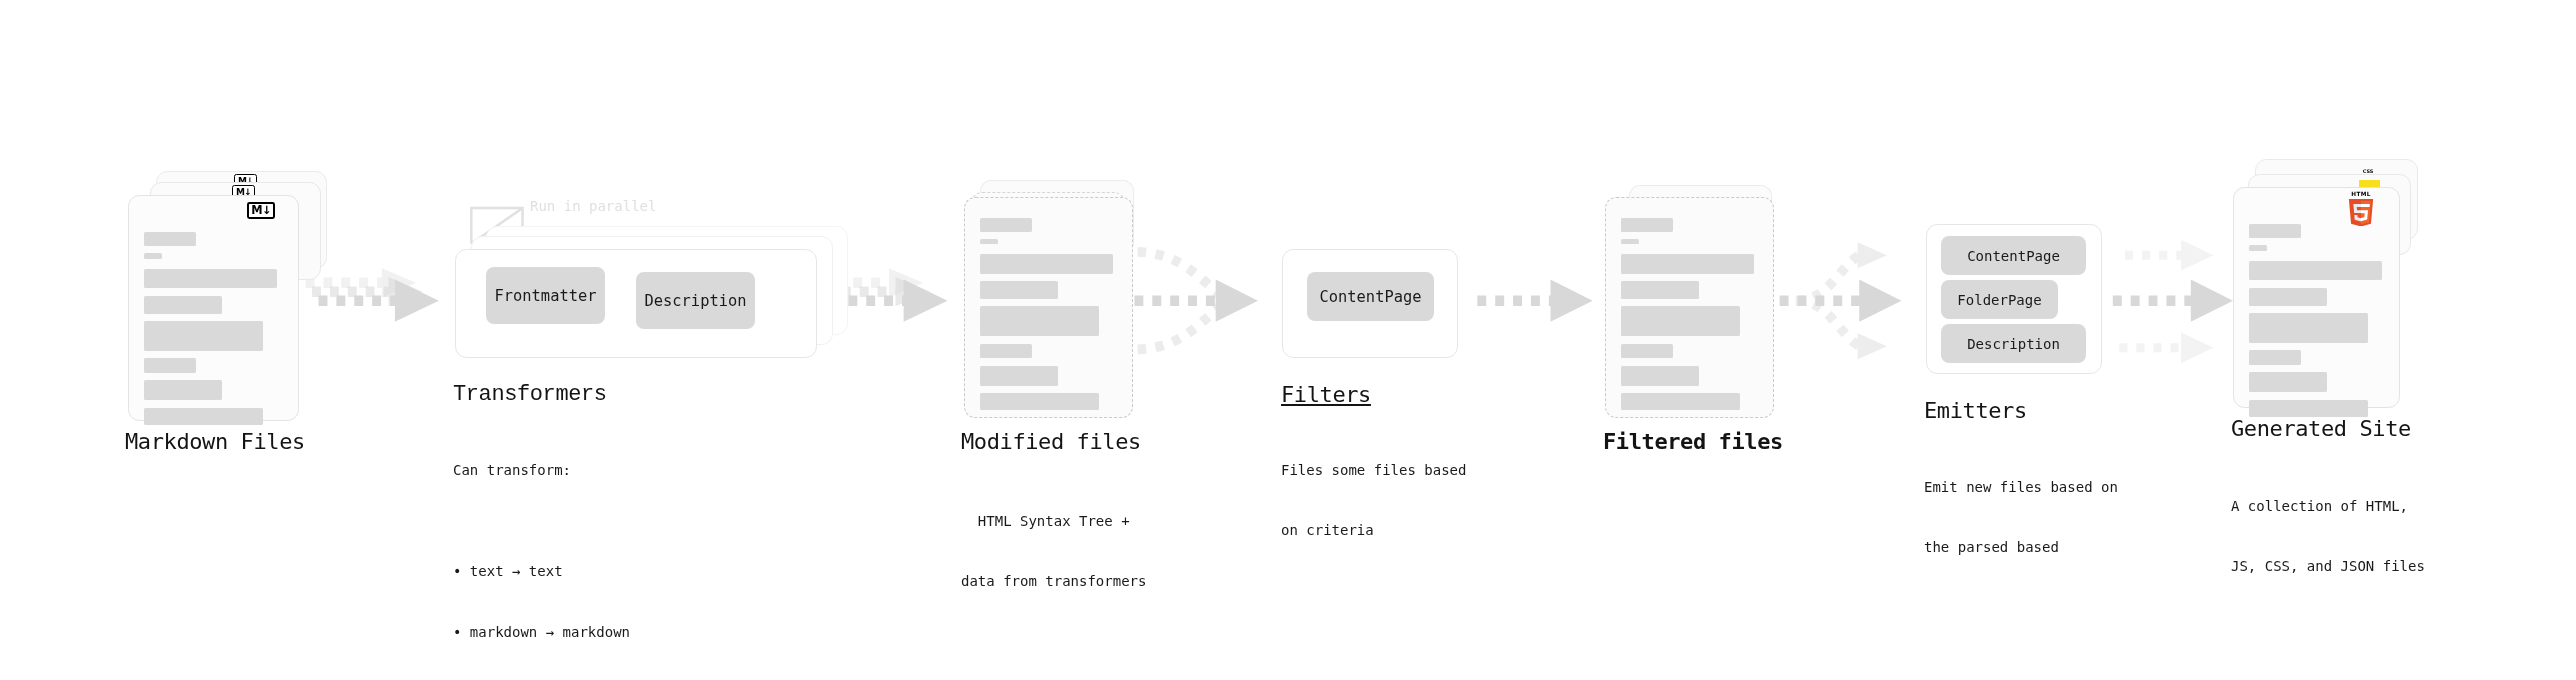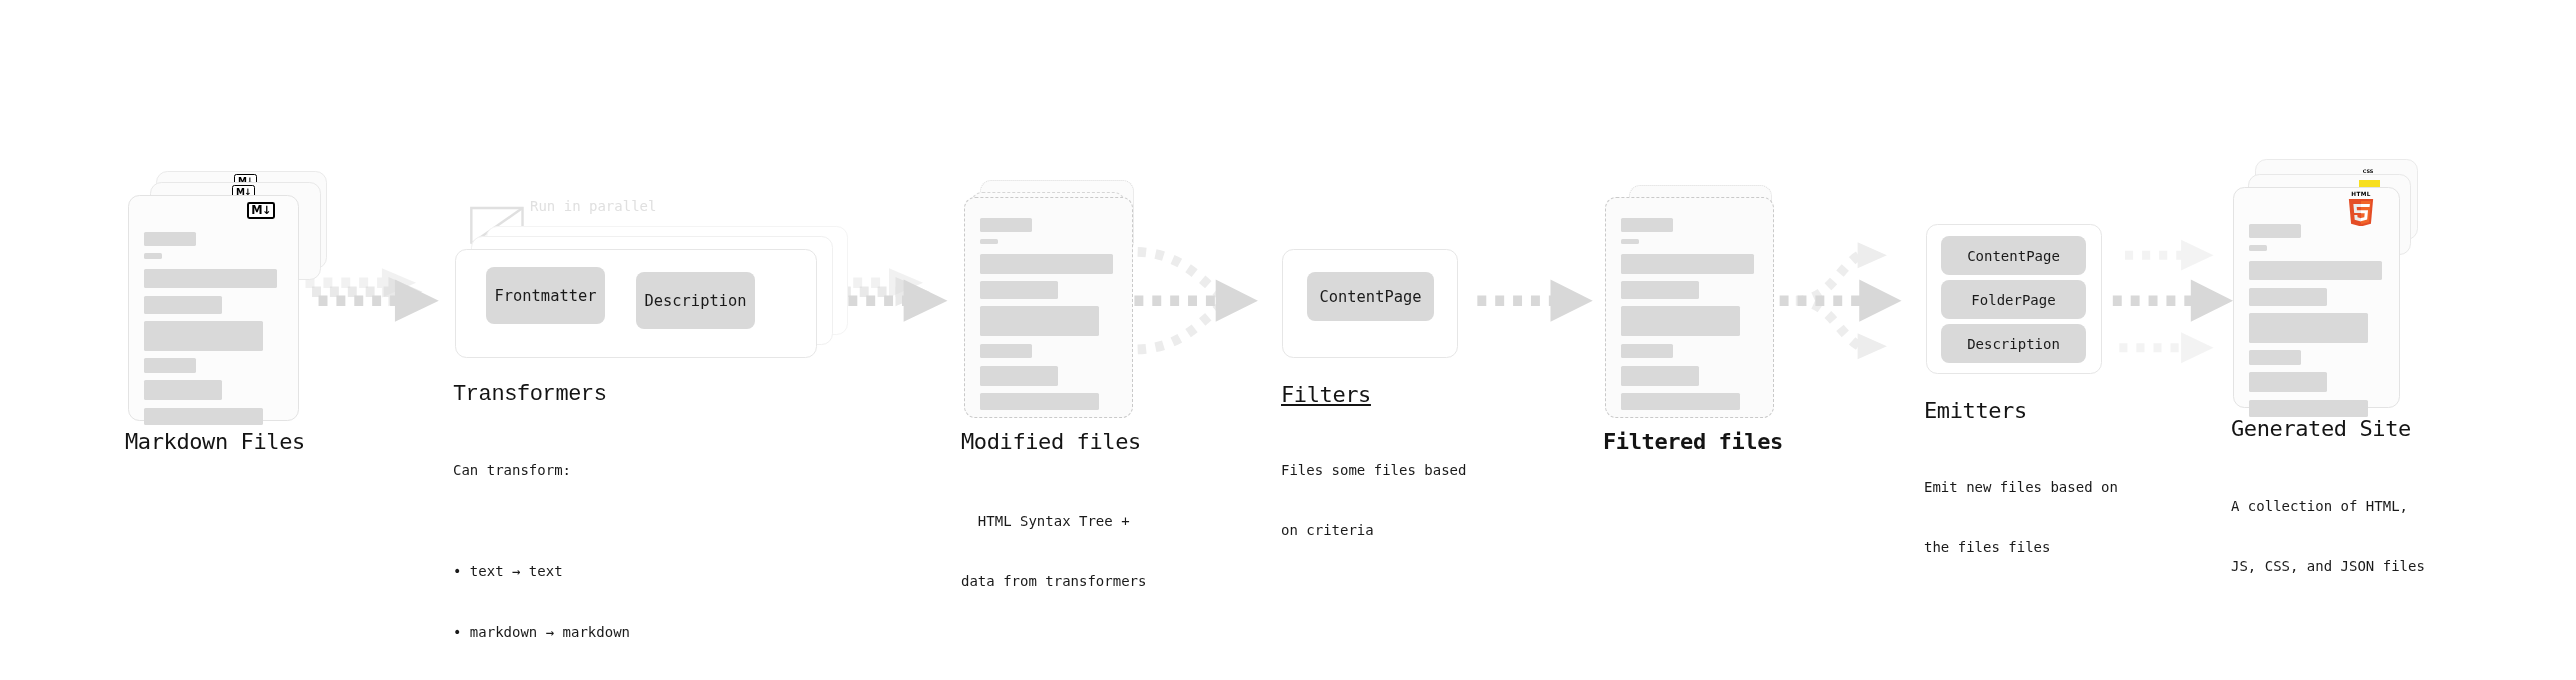--- a/index.html
+++ b/index.html
@@ -357,31 +357,31 @@
 
     <div class="stage-title" style="left:1603px; top:429px;font-weight:bold;">Filtered files</div>
   </div>
 
   <div class="stage">
     <div class="proc-box" style="left:1926px; top:224px; width:176px; height:150px;"></div>
 
     <div class="pill" style="left:1941px; top:236px; width:145px; height:39px; font-size:14px;">
       <span>ContentPage</span>
     </div>
-    <div class="pill" style="left:1941px; top:280px; width:145px; height:39px; font-size:14px;">
+    <div class="pill" style="left:1941px; top:280px; width:117px; height:39px; font-size:14px;">
       <span>FolderPage</span>
     </div>
     <div class="pill" style="left:1941px; top:324px; width:145px; height:39px; font-size:14px;">
       <span>Description</span>
     </div>
 
     <div class="stage-title" style="left:1924px; top:398px;">Emitters</div>
     <div class="stage-sub" style="left:1924px; top:436px;">
       <div>Emit new files based on</div>
-      <div>the files files</div>
+      <div>the parsed based</div>
     </div>
   </div>
 
   <div class="stage">
 
     <div class="doc-card" style="left:2255px; top:159px; width:163px; height:81px; background:#fbfbfb; border-color:#eaeaea;"></div>
     <div class="badge" style="left:2359px; top:166px;">
       <div class="css-badge">
         <span class="t">CSS</span>
         <span class="bar"></span>

